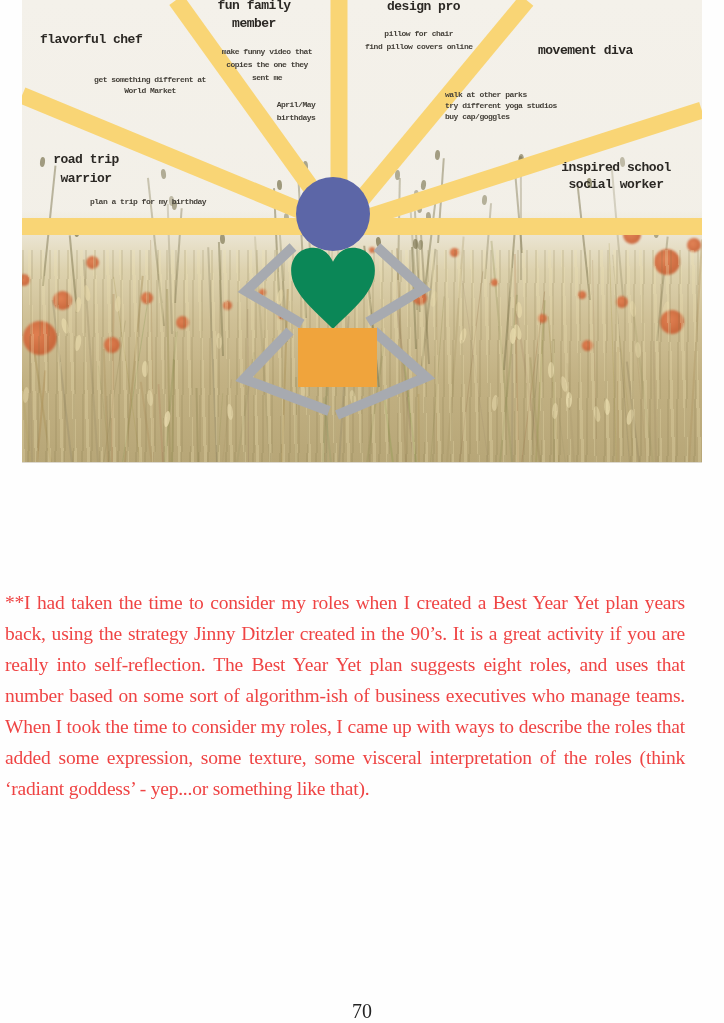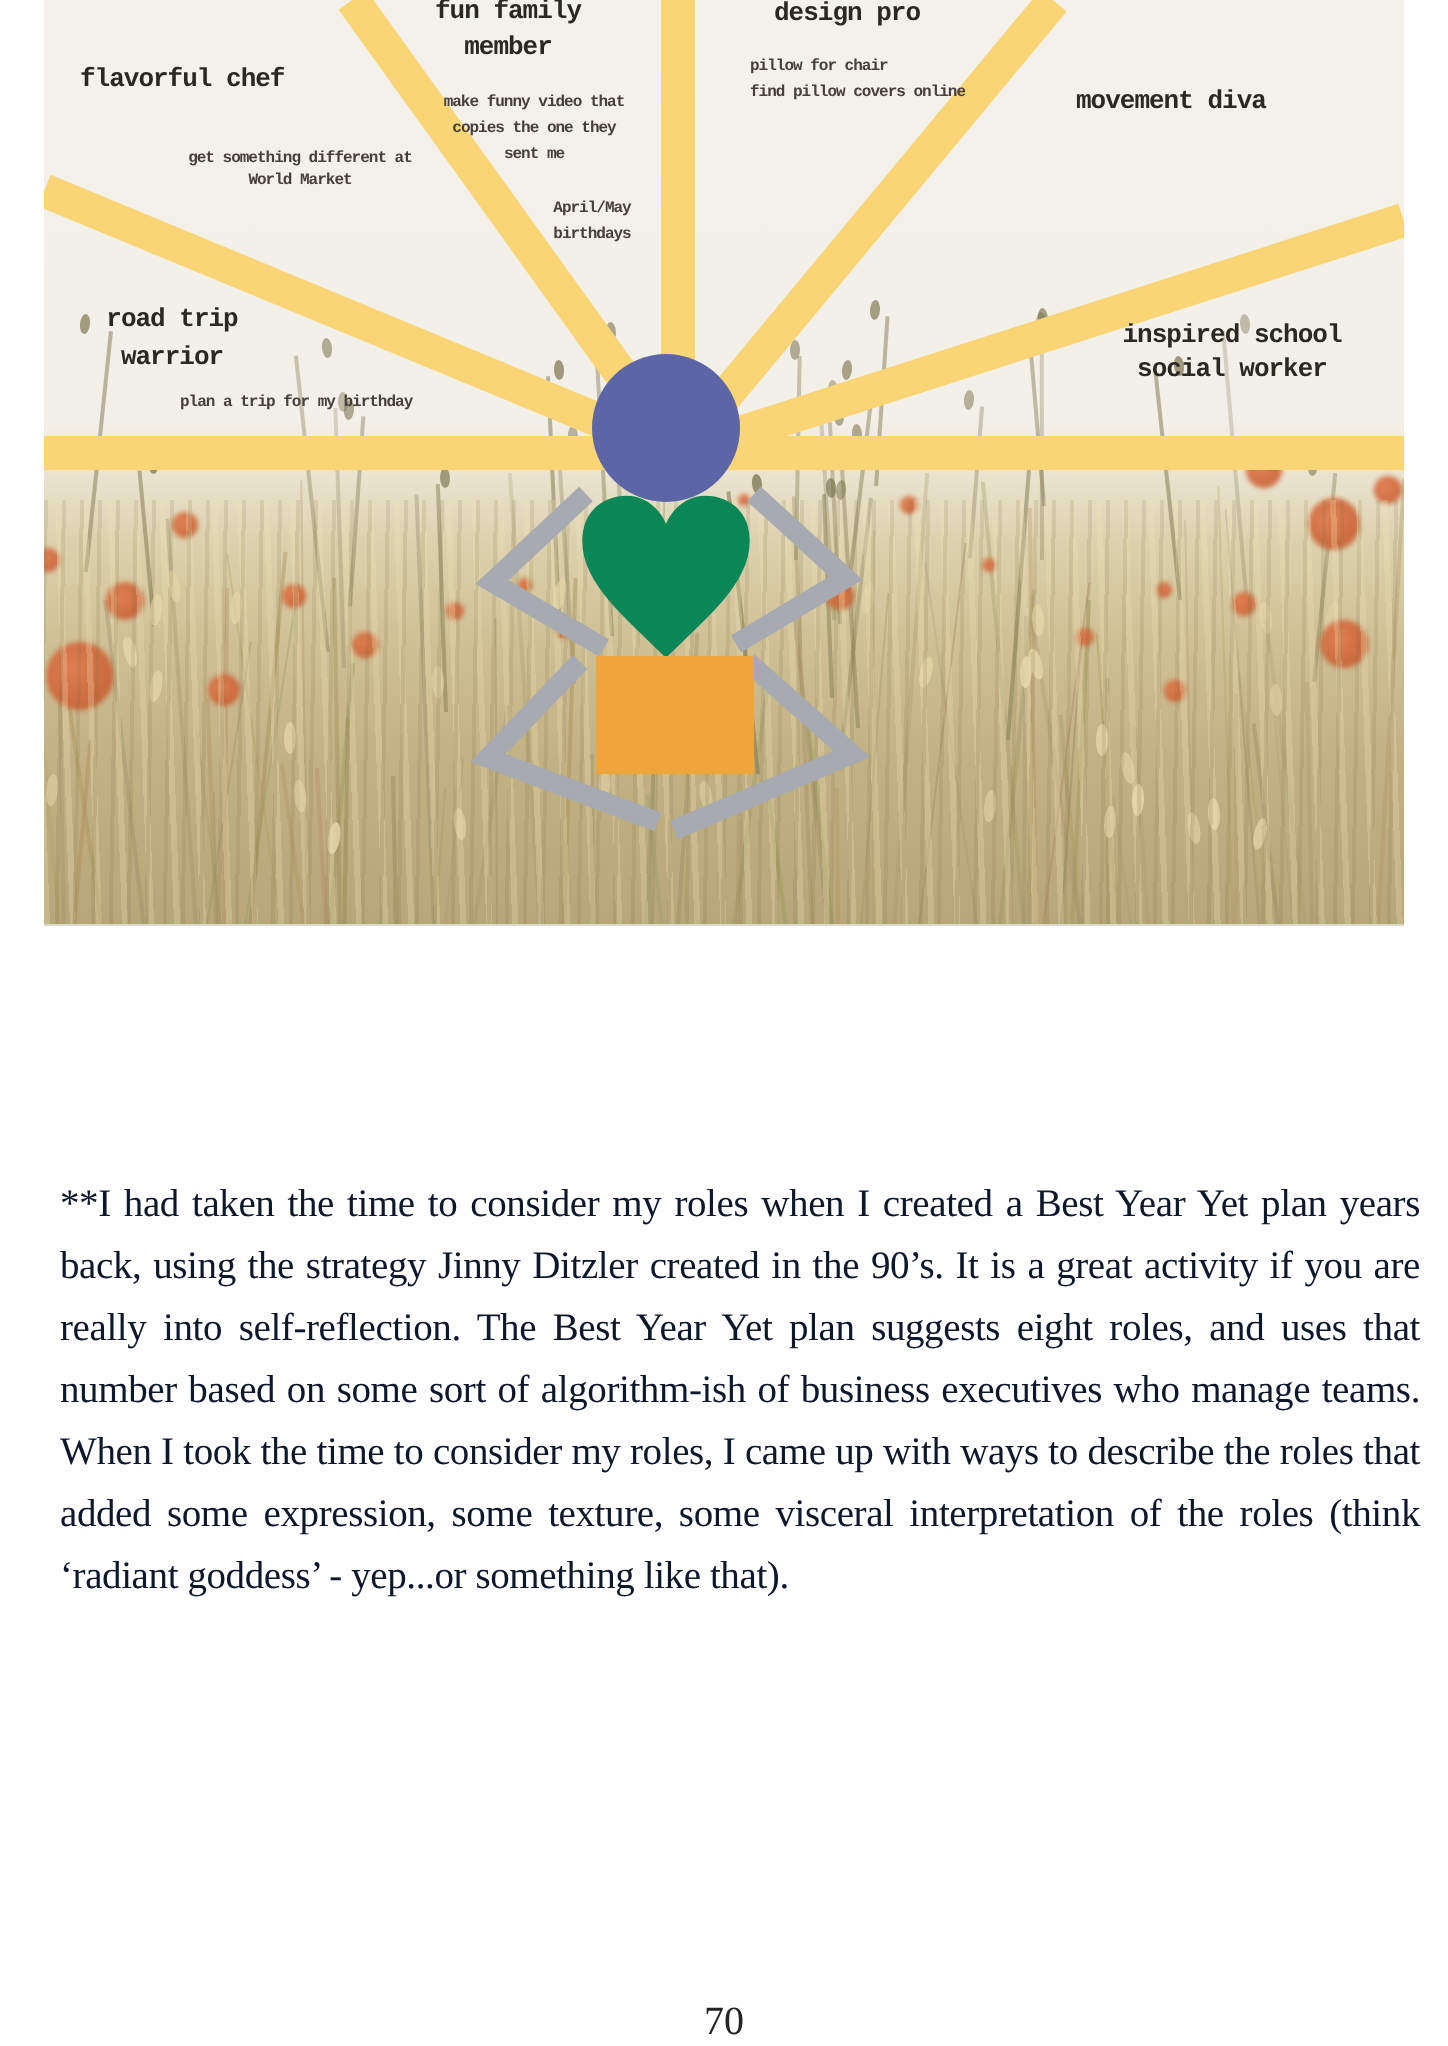--- a/index.html
+++ b/index.html
@@ -37,29 +37,29 @@
   .t-note{font-size:8px;letter-spacing:-.5px;line-height:12.5px;color:#45413a;}
   .L-fun{left:172px;top:-3px;width:120px;text-align:center;}
   .L-design{left:365px;top:-2px;}
   .L-chef{left:18px;top:31px;}
   .L-diva{left:516px;top:42px;}
   .L-road{left:14px;top:150px;width:100px;text-align:center;line-height:19px;}
   .L-social{left:528px;top:159px;width:132px;text-align:center;line-height:17px;}
   .N-get{left:66px;top:74px;width:124px;text-align:center;line-height:11px;}
   .N-video{left:185px;top:45px;width:120px;text-align:center;line-height:13px;}
   .N-bday{left:234px;top:98px;width:80px;text-align:center;line-height:13px;}
-  .N-pillow{left:353px;top:28px;line-height:12.5px;}
+  .N-pillow{left:343px;top:28px;line-height:12.5px;text-align:center;}
   .N-walk{left:423px;top:90px;line-height:10.8px;}
   .N-plan{left:68px;top:196px;}
   .N-ask{left:381px;top:190px;width:164px;text-align:center;line-height:13.5px;}
   
   .caption{position:absolute;left:22px;top:480px;width:680px;text-align:center;
       font-style:italic;font-size:20px;color:#1d1d1d;}
-  .bodytext{position:absolute;left:30px;top:587px;width:680px;font-size:19.5px;
-      line-height:31px;letter-spacing:-.2px;color:#0f172a;text-align:justify;}
+  .bodytext{position:absolute;left:5px;top:587px;width:680px;font-size:19.5px;
+      line-height:31px;letter-spacing:-.2px;color:#ef4444;text-align:justify;}
   .bodytext p{margin:0;}
   .bodytext p + p{margin-top:36px;}
   .pagenum{position:absolute;left:22px;top:1000px;width:680px;text-align:center;
       font-size:20px;color:#242424;}
 </style>
 </head>
 <body>
 
 <div class="page">
 
@@ -279,20 +279,23 @@
 
     <div class="lb t-note N-get">get something different at
 World Market</div>
     <div class="lb t-note N-video">make funny video that
 copies the one they
 sent me</div>
     <div class="lb t-note N-bday">April/May
 birthdays</div>
     <div class="lb t-note N-pillow">pillow for chair
 find pillow covers online</div>
+    <div class="lb t-note N-walk">walk at other parks
+try different yoga studios
+buy cap/goggles</div>
     <div class="lb t-note N-plan">plan a trip for my birthday</div>
   </div>
 
 
   <div class="bodytext">
     <p>**I had taken the time to consider my roles when I created a Best Year Yet plan years back, using the strategy Jinny Ditzler created in the 90’s.  It is a great activity if you are really into self-reflection.  The Best Year Yet plan suggests eight roles, and uses that number based on some sort of algorithm-ish of business executives who manage teams.  When I took the time to consider my roles, I came up with ways to describe the roles that added some expression, some texture, some visceral interpretation of the roles (think ‘radiant goddess’ - yep...or something like that).</p>
   </div>
 
   <div class="pagenum">70</div>
 </div>

